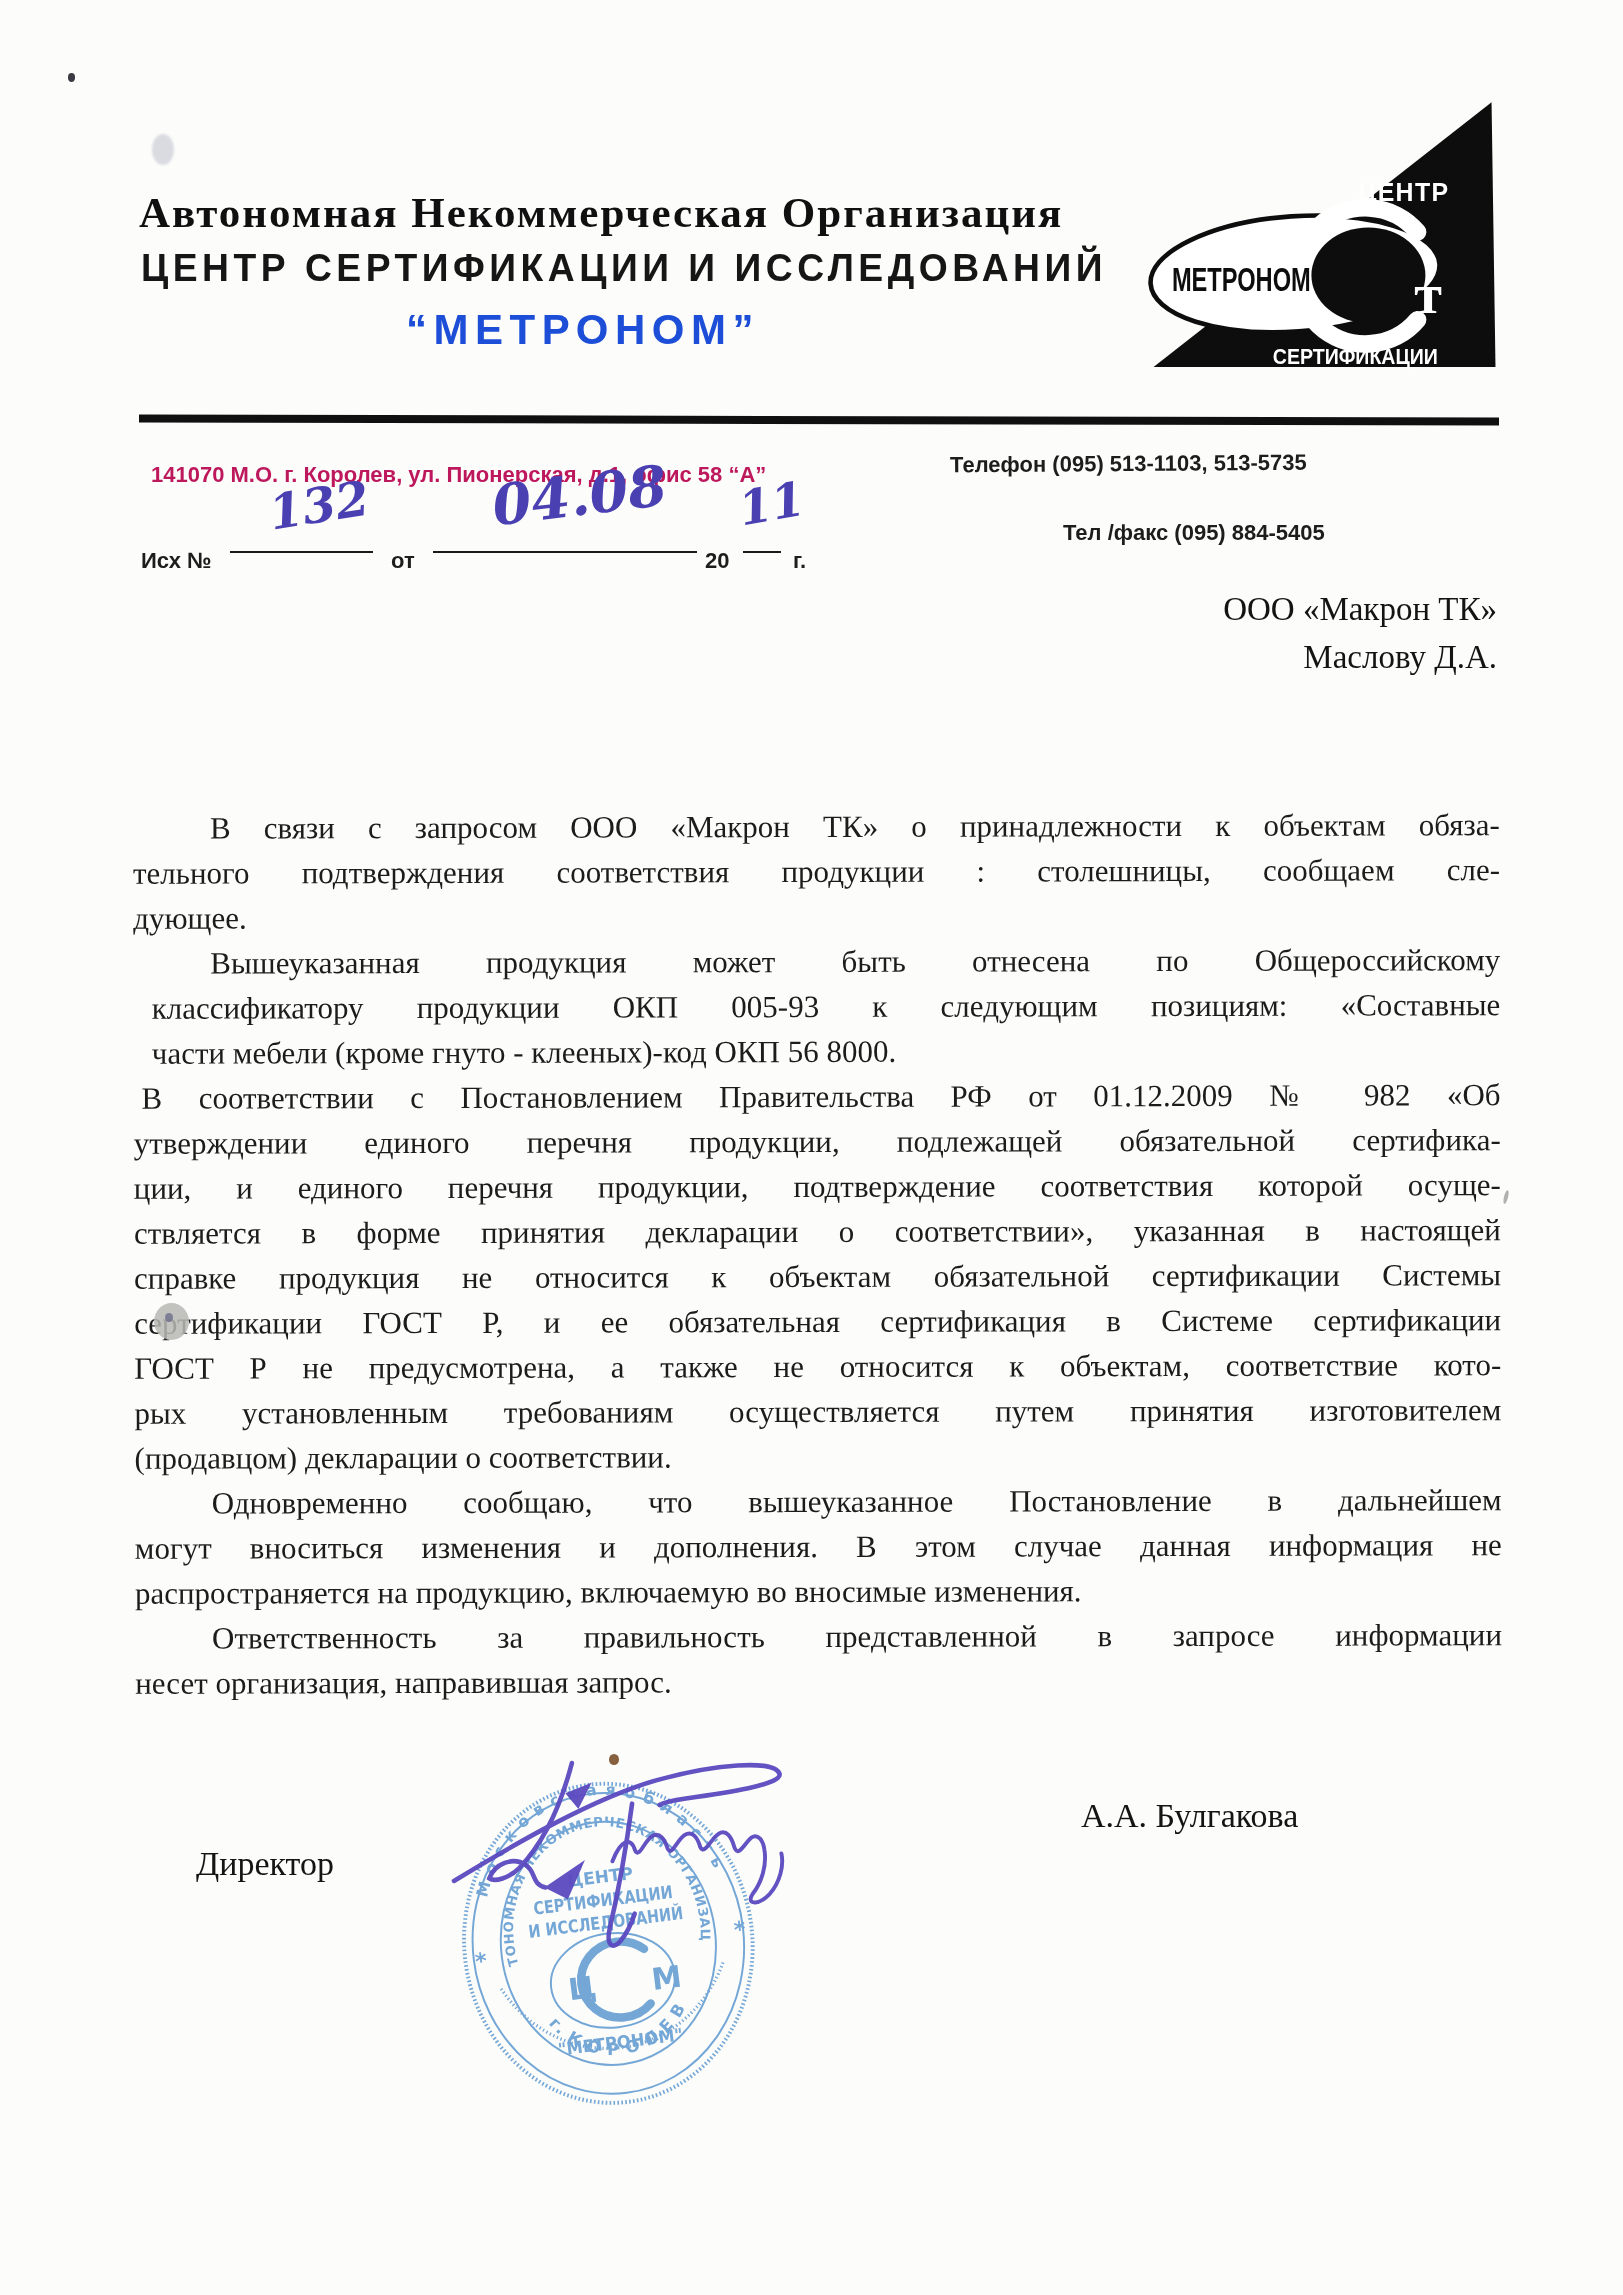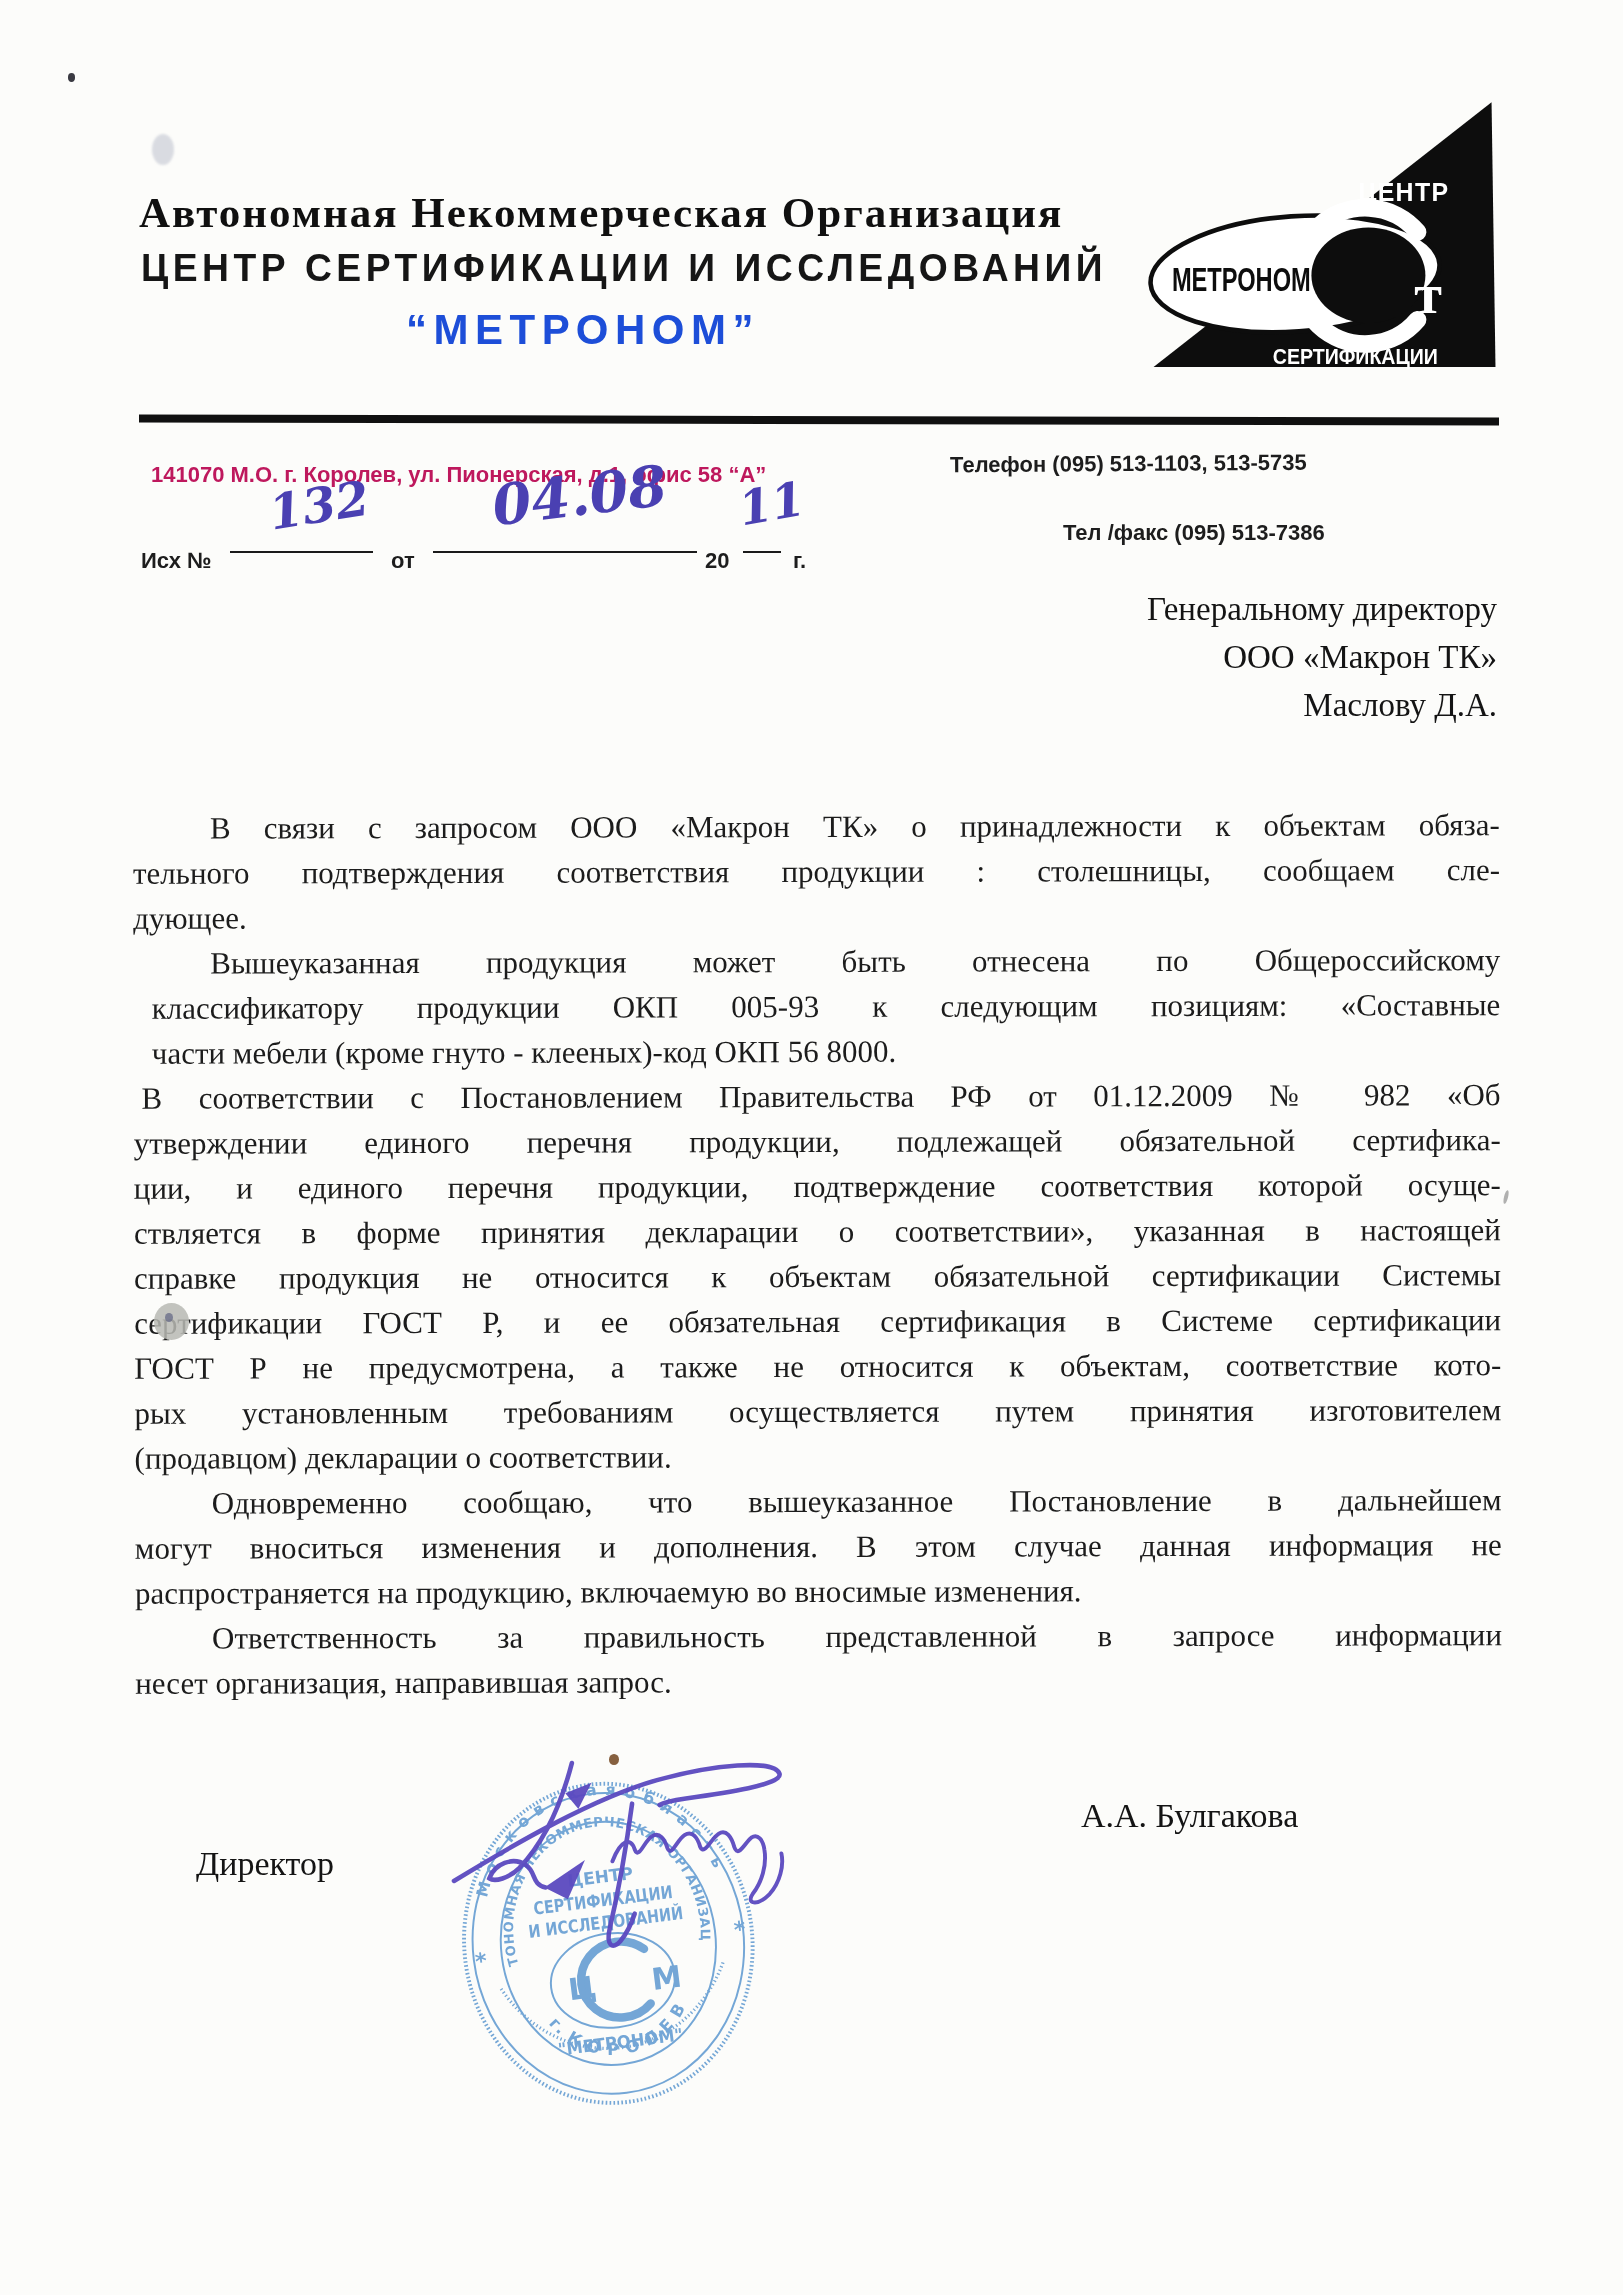--- a/index.html
+++ b/index.html
@@ -83,40 +83,39 @@
       <path d="M 413 206 A 104 104 0 1 0 413 340" fill="none" stroke="#ffffff" stroke-width="27" stroke-linecap="round"></path>
     </g>
     <text x="392" y="158" font-family="Liberation Sans, sans-serif" font-weight="bold" font-size="38" fill="#ffffff" text-anchor="middle" letter-spacing="2">ЦЕНТР</text>
     <text x="318" y="408" font-family="Liberation Sans, sans-serif" font-weight="bold" font-size="35" fill="#ffffff" text-anchor="middle" textLength="252" lengthAdjust="spacingAndGlyphs">СЕРТИФИКАЦИИ</text>
     <text x="38" y="296" font-family="Liberation Sans, sans-serif" font-weight="bold" font-size="52" fill="#0d0d0d" textLength="212" lengthAdjust="spacingAndGlyphs">МЕТРОНОМ</text>
     <text x="408" y="330" font-family="Liberation Serif, serif" font-weight="bold" font-size="86" fill="#ffffff">т</text>
   </svg>
 
   <div class="abs" id="address">141070  М.О. г. Королев, ул. Пионерская, д.1, офис 58 “А”</div>
   <div class="abs" id="phone">Телефон (095) 513-1103,  513-5735</div>
-  <div class="abs" id="fax">Тел /факс (095) 513-7386</div>
+  <div class="abs" id="fax">Тел /факс (095) 884-5405</div>
 
   <div class="abs" id="refline">
     <span class="piece" id="lbl-out">Исх №</span>
     <span class="ul" id="ul-num">
       <span class="hand" id="hand-num">132</span>
     </span>
     <span class="piece" id="lbl-from">от</span>
     <span class="ul" id="ul-date">
       <span class="hand" id="hand-date">04.08</span>
     </span>
     <span class="piece" id="lbl-20">20</span>
     <span class="ul" id="ul-year">
       <span class="hand" id="hand-year">11</span>
     </span>
     <span class="piece" id="lbl-g">г.</span>
   </div>
 
   <div class="abs" id="recipient">
-    <div>Генеральному директору</div>
     <div>ООО «Макрон ТК»</div>
     <div>Маслову Д.А.</div>
   </div>
 
   <div class="abs" id="body">
     <div class="line ind fill">В связи с запросом ООО «Макрон ТК» о принадлежности к объектам обяза-</div>
     <div class="line fill">тельного подтверждения соответствия продукции : столешницы,  сообщаем сле-</div>
     <div class="line plain">дующее.</div>
     <div class="line ind fill">Вышеуказанная  продукция может быть отнесена по Общероссийскому</div>
     <div class="line ind2 fill">классификатору продукции ОКП 005-93 к следующим позициям: «Составные</div>

